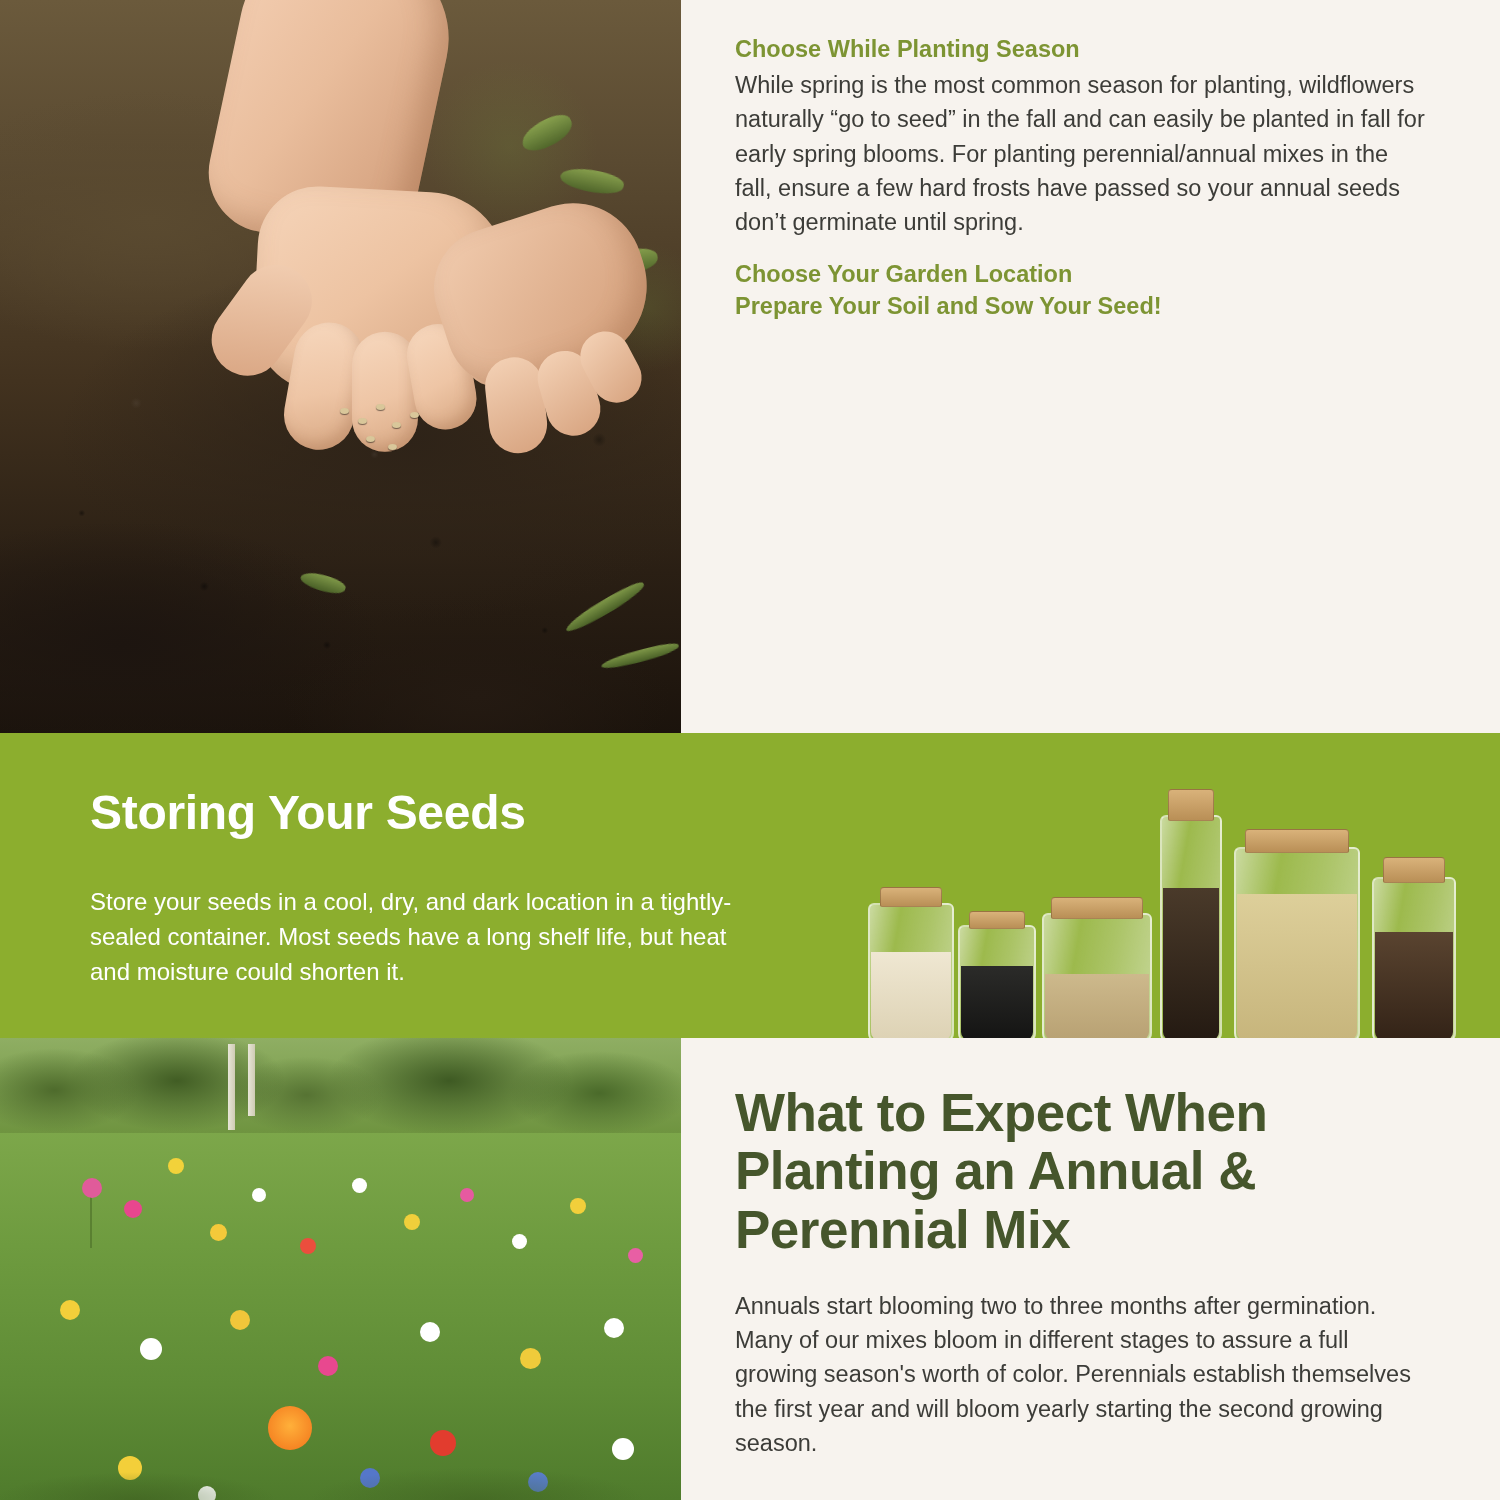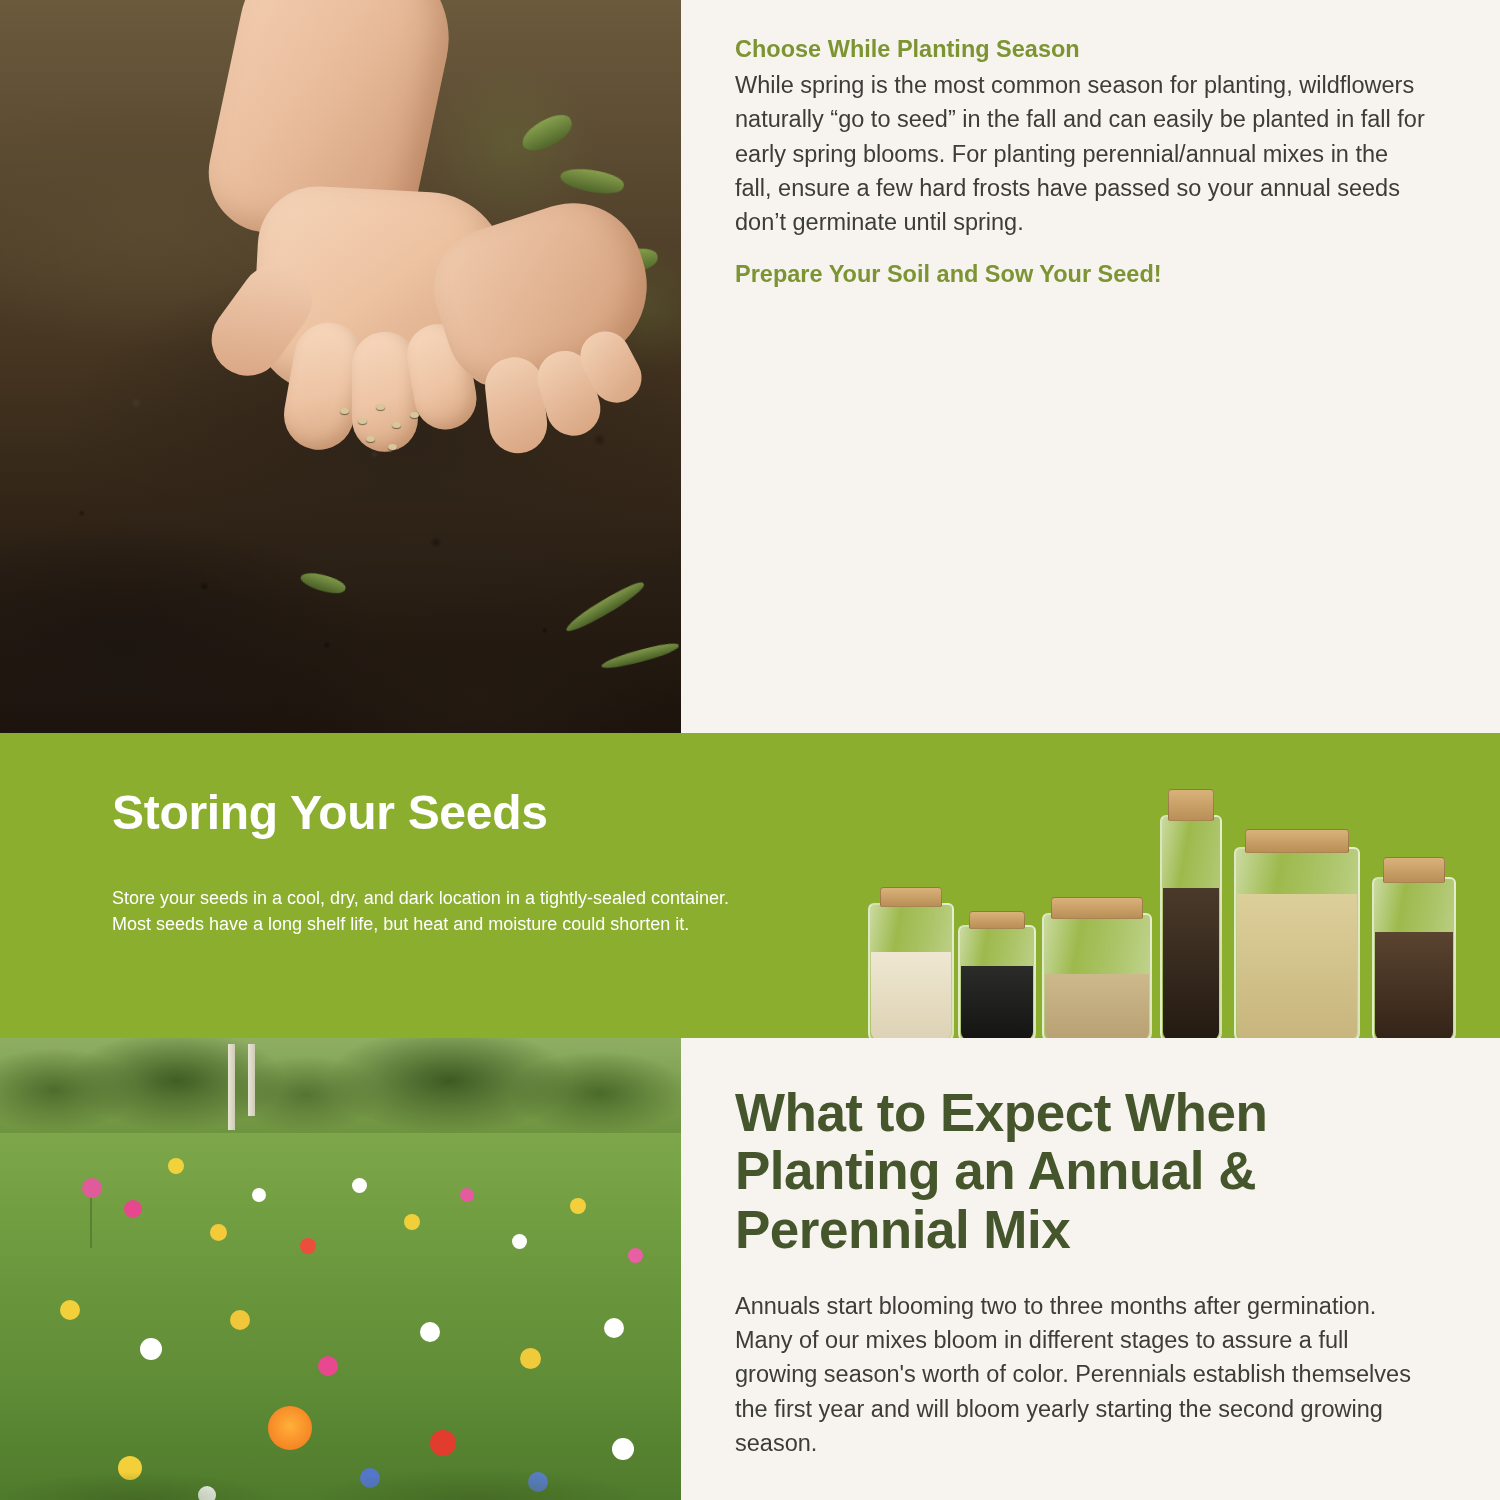--- a/index.html
+++ b/index.html
@@ -156,32 +156,32 @@
   
   .sec2 {
     position: absolute;
     left: 0; top: 733px;
     width: 1500px; height: 305px;
     background: #8cae2e;
     overflow: hidden;
   }
   .sec2-text {
     position: absolute;
-    left: 112px; top: 52px;
+    left: 90px; top: 52px;
     width: 650px;
   }
   h2.band-title {
     font-size: 48px;
     font-weight: 700;
     color: #ffffff;
     letter-spacing: -0.3px;
     margin-bottom: 18px;
   }
   p.band-text {
-    font-size: 18px;
+    font-size: 24px;
     line-height: 1.45;
     color: #ffffff;
     margin-top: 45px;
   }
   .jars {
     position: absolute;
     left: 860px; top: -10px;
     width: 560px; height: 320px;
   }
   .jar { position: absolute; bottom: 0; border-radius: 6px; }
@@ -304,20 +304,21 @@
         <div class="seed" style="left:36px; top:36px;"></div>
         <div class="seed" style="left:58px; top:44px;"></div>
       </div>
     </div>
 
     <div class="sec1-text">
 
       <h3 class="sub-head">Choose While Planting Season</h3>
       <p class="body-text">While spring is the most common season for planting, wildflowers naturally “go to seed” in the fall and can easily be planted in fall for early spring blooms. For planting perennial/annual mixes in the fall, ensure a few hard frosts have passed so your annual seeds don’t germinate until spring.</p>
 
+      <h3 class="sub-head">Choose Your Garden Location</h3>
 
       <h3 class="sub-head">Prepare Your Soil and Sow Your Seed!</h3>
     </div>
   </section>
 
   <section class="sec2">
     <div class="sec2-text">
       <h2 class="band-title">Storing Your Seeds</h2>
       <p class="band-text">Store your seeds in a cool, dry, and dark location in a tightly-sealed container. Most seeds have a long shelf life, but heat and moisture could shorten it.</p>
     </div>

